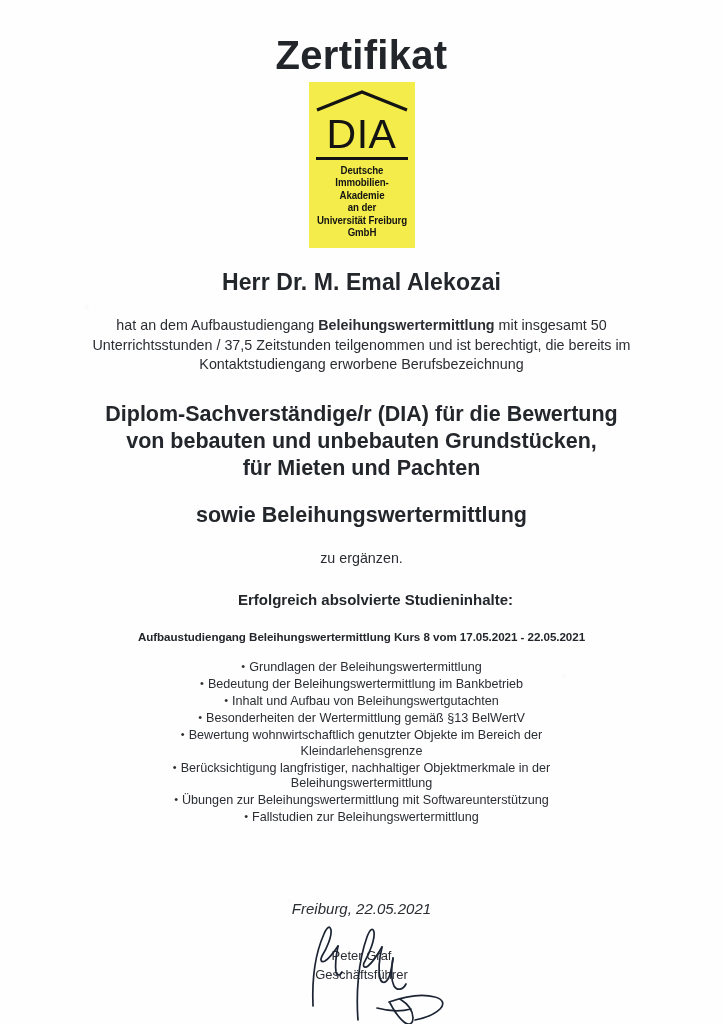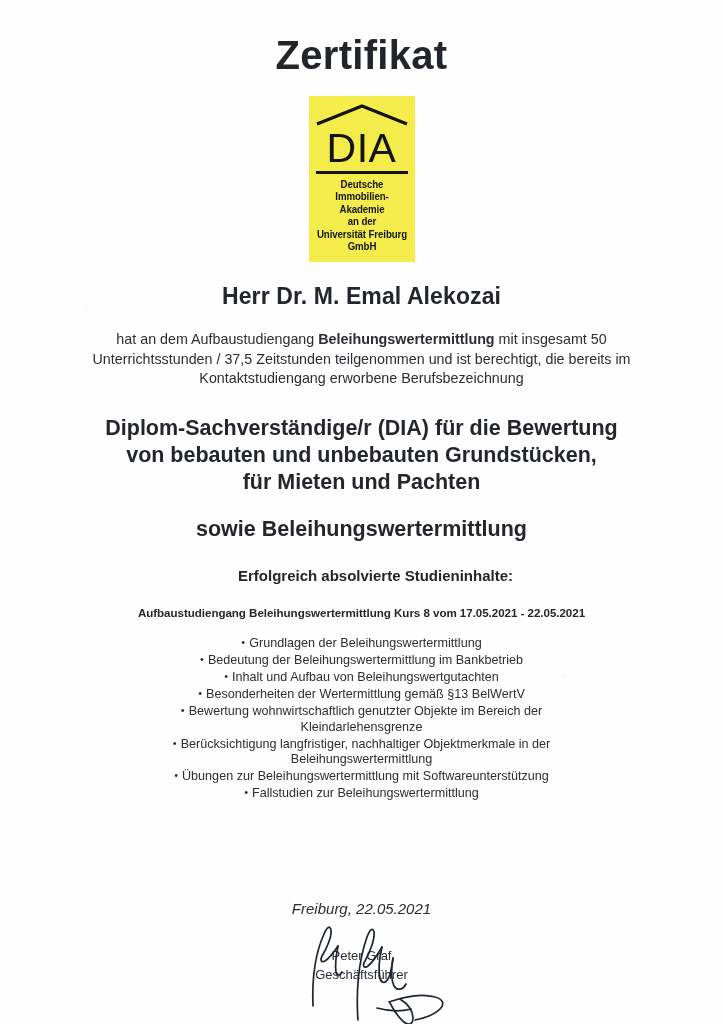--- a/index.html
+++ b/index.html
@@ -39,21 +39,21 @@
     margin: 0;
     padding-top: 33px;
     font-size: 40px;
     font-weight: bold;
     letter-spacing: 0.3px;
     color: #22252a;
   }
 
   
   .logo-wrap {
-    margin: 18px auto 0;
+    margin: 4px auto 0;
     width: 106px;
     height: 166px;
     background: #f4ec4a;
     position: relative;
     box-sizing: border-box;
     padding-top: 8px;
   }
   .logo-roof {
     width: 92px;
     height: 22px;
@@ -233,20 +233,21 @@
 
     <p class="intro"><span>hat an dem Aufbaustudiengang </span><b>Beleihungswertermittlung</b><span> mit insgesamt 50 Unterrichtsstunden / 37,5 Zeitstunden teilgenommen und ist berechtigt, die bereits im Kontaktstudiengang erworbene Berufsbezeichnung</span></p>
 
     <div class="qualification">
       <div>Diplom-Sachverständige/r (DIA) für die Bewertung</div>
       <div>von bebauten und unbebauten Grundstücken,</div>
       <div>für Mieten und Pachten</div>
     </div>
 
     <div class="zusatz-main">sowie Beleihungswertermittlung</div>
+    <div class="zusatz-tail">zu ergänzen.</div>
 
     <div class="contents-heading">Erfolgreich absolvierte Studieninhalte:</div>
     <div class="course-line">Aufbaustudiengang Beleihungswertermittlung Kurs 8 vom 17.05.2021 - 22.05.2021</div>
 
     <ul class="topics" id="topics-list">
         <li><span class="bullet">•</span><span>Grundlagen der Beleihungswertermittlung</span></li>
         <li><span class="bullet">•</span><span>Bedeutung der Beleihungswertermittlung im Bankbetrieb</span></li>
         <li><span class="bullet">•</span><span>Inhalt und Aufbau von Beleihungswertgutachten</span></li>
         <li><span class="bullet">•</span><span>Besonderheiten der Wertermittlung gemäß §13 BelWertV</span></li>
         <li><span class="bullet">•</span><span>Bewertung wohnwirtschaftlich genutzter Objekte im Bereich der Kleindarlehensgrenze</span></li>

